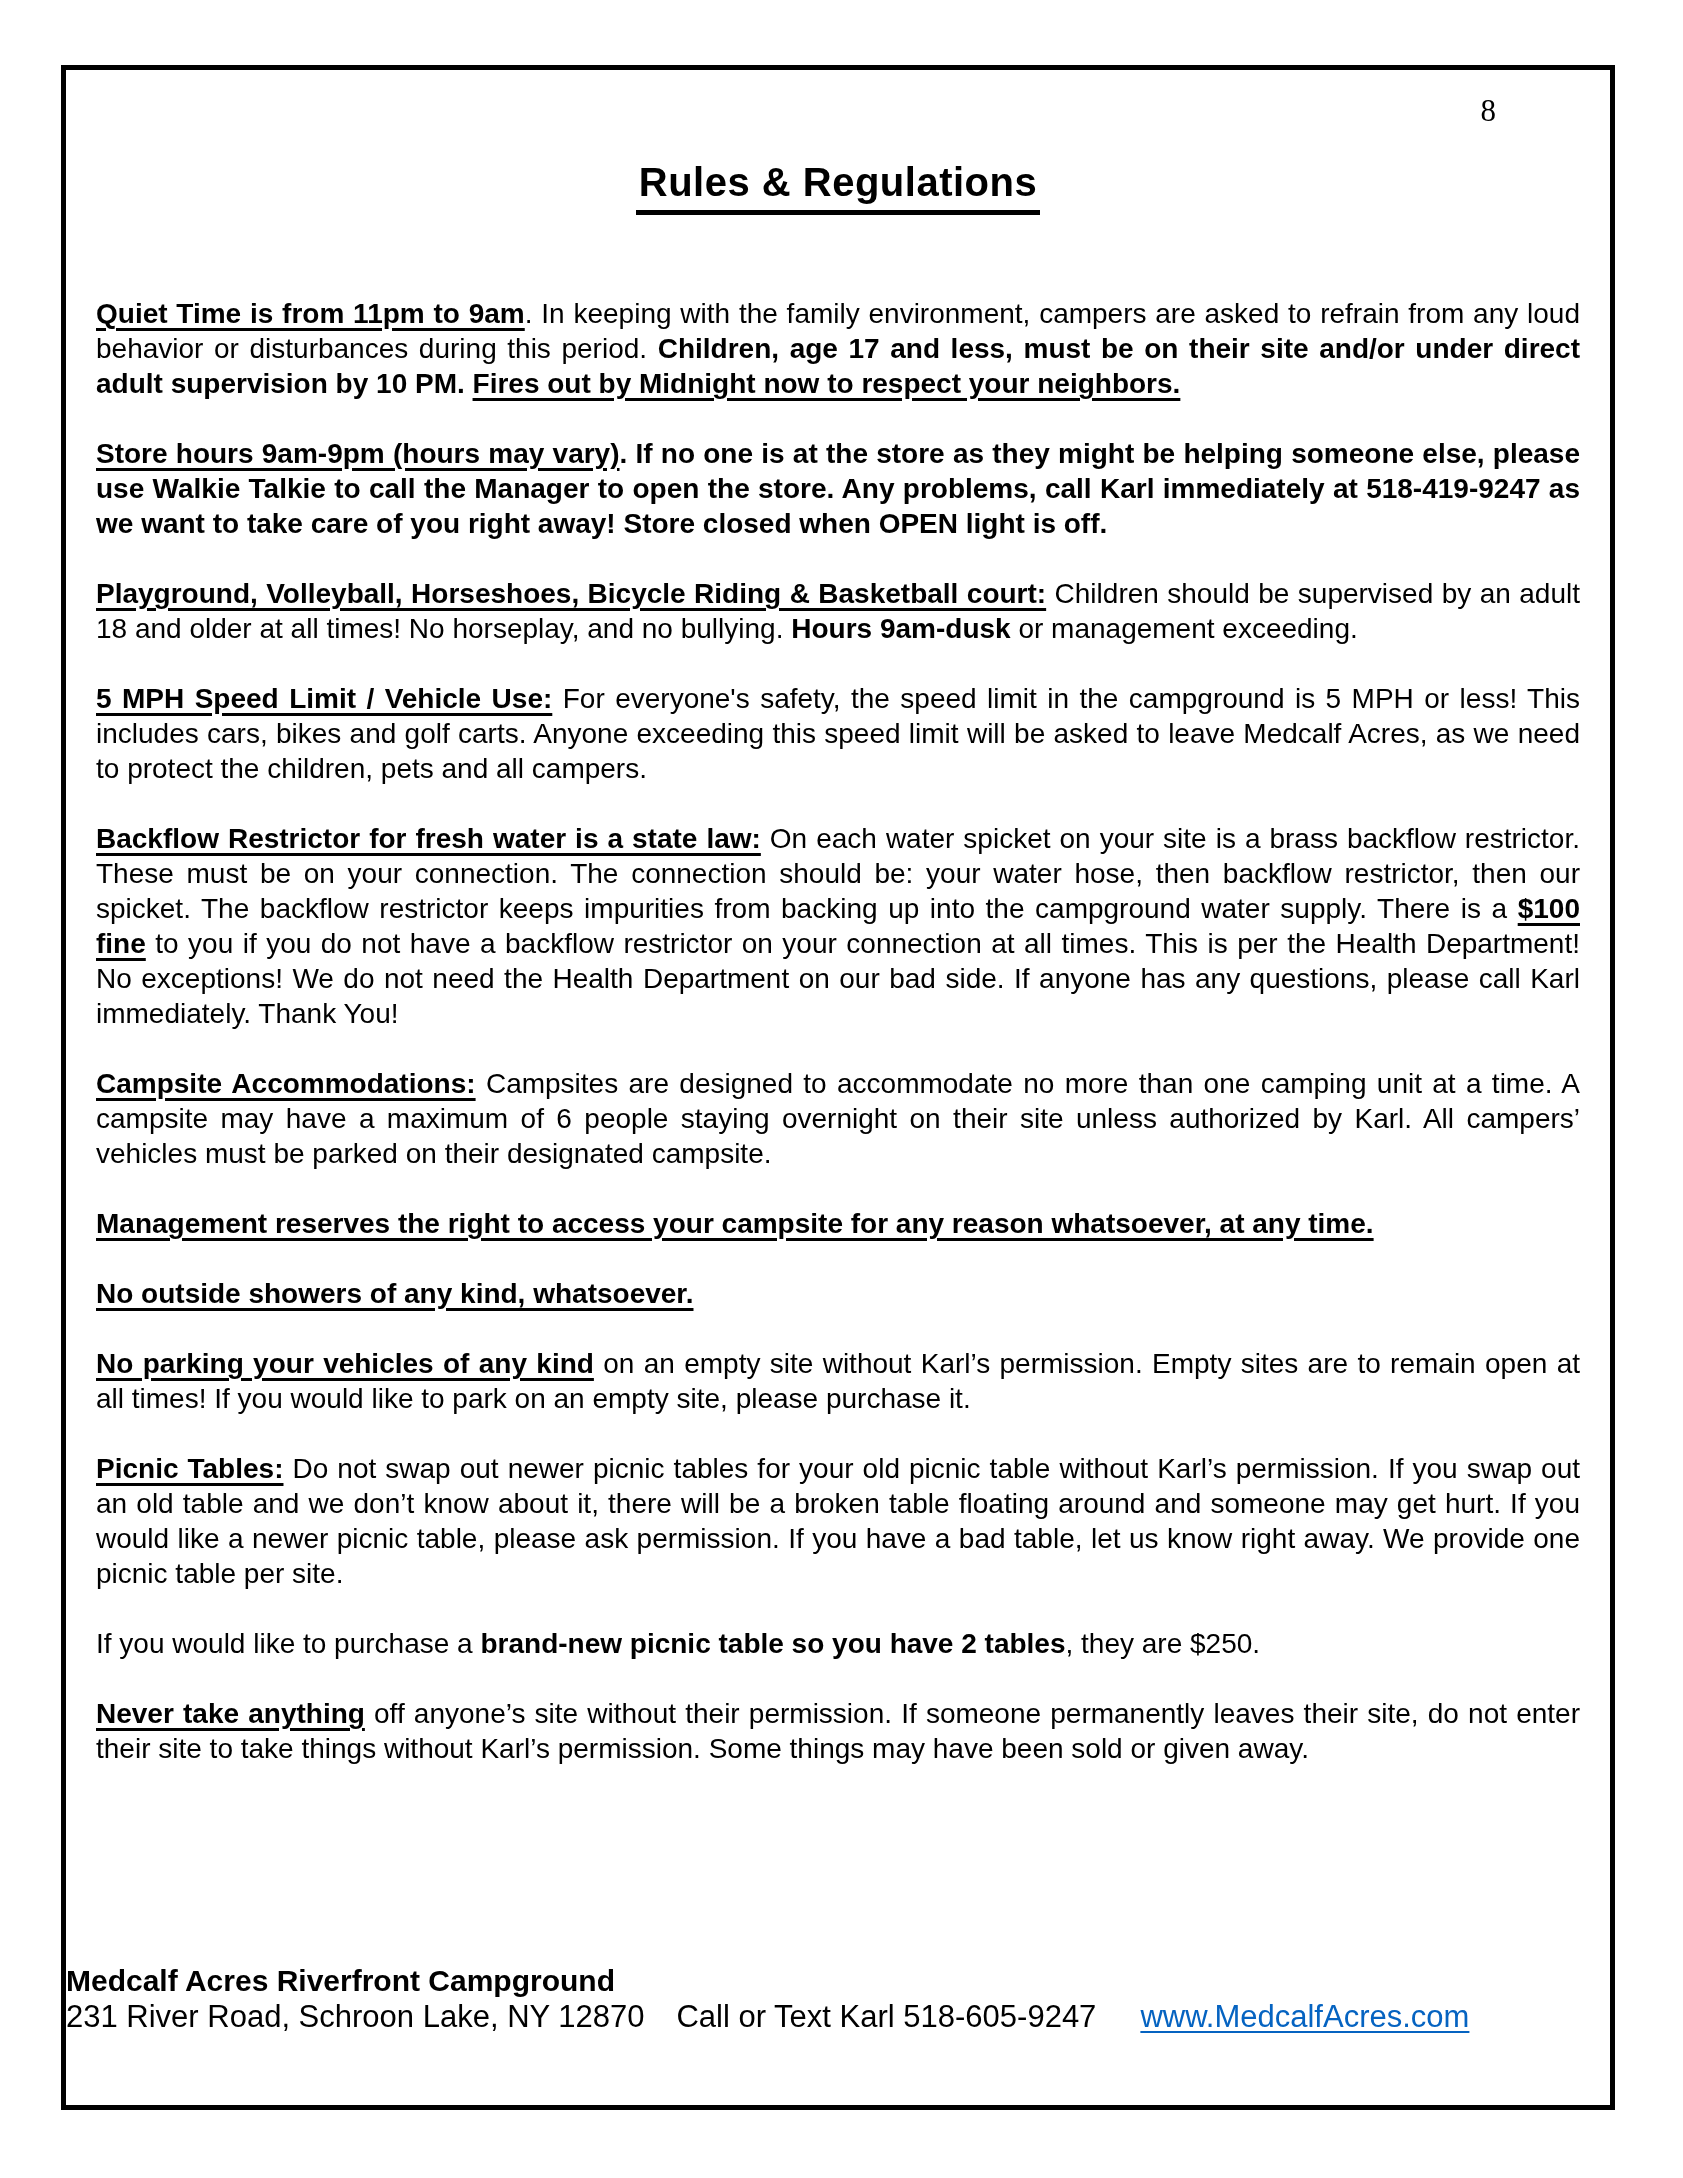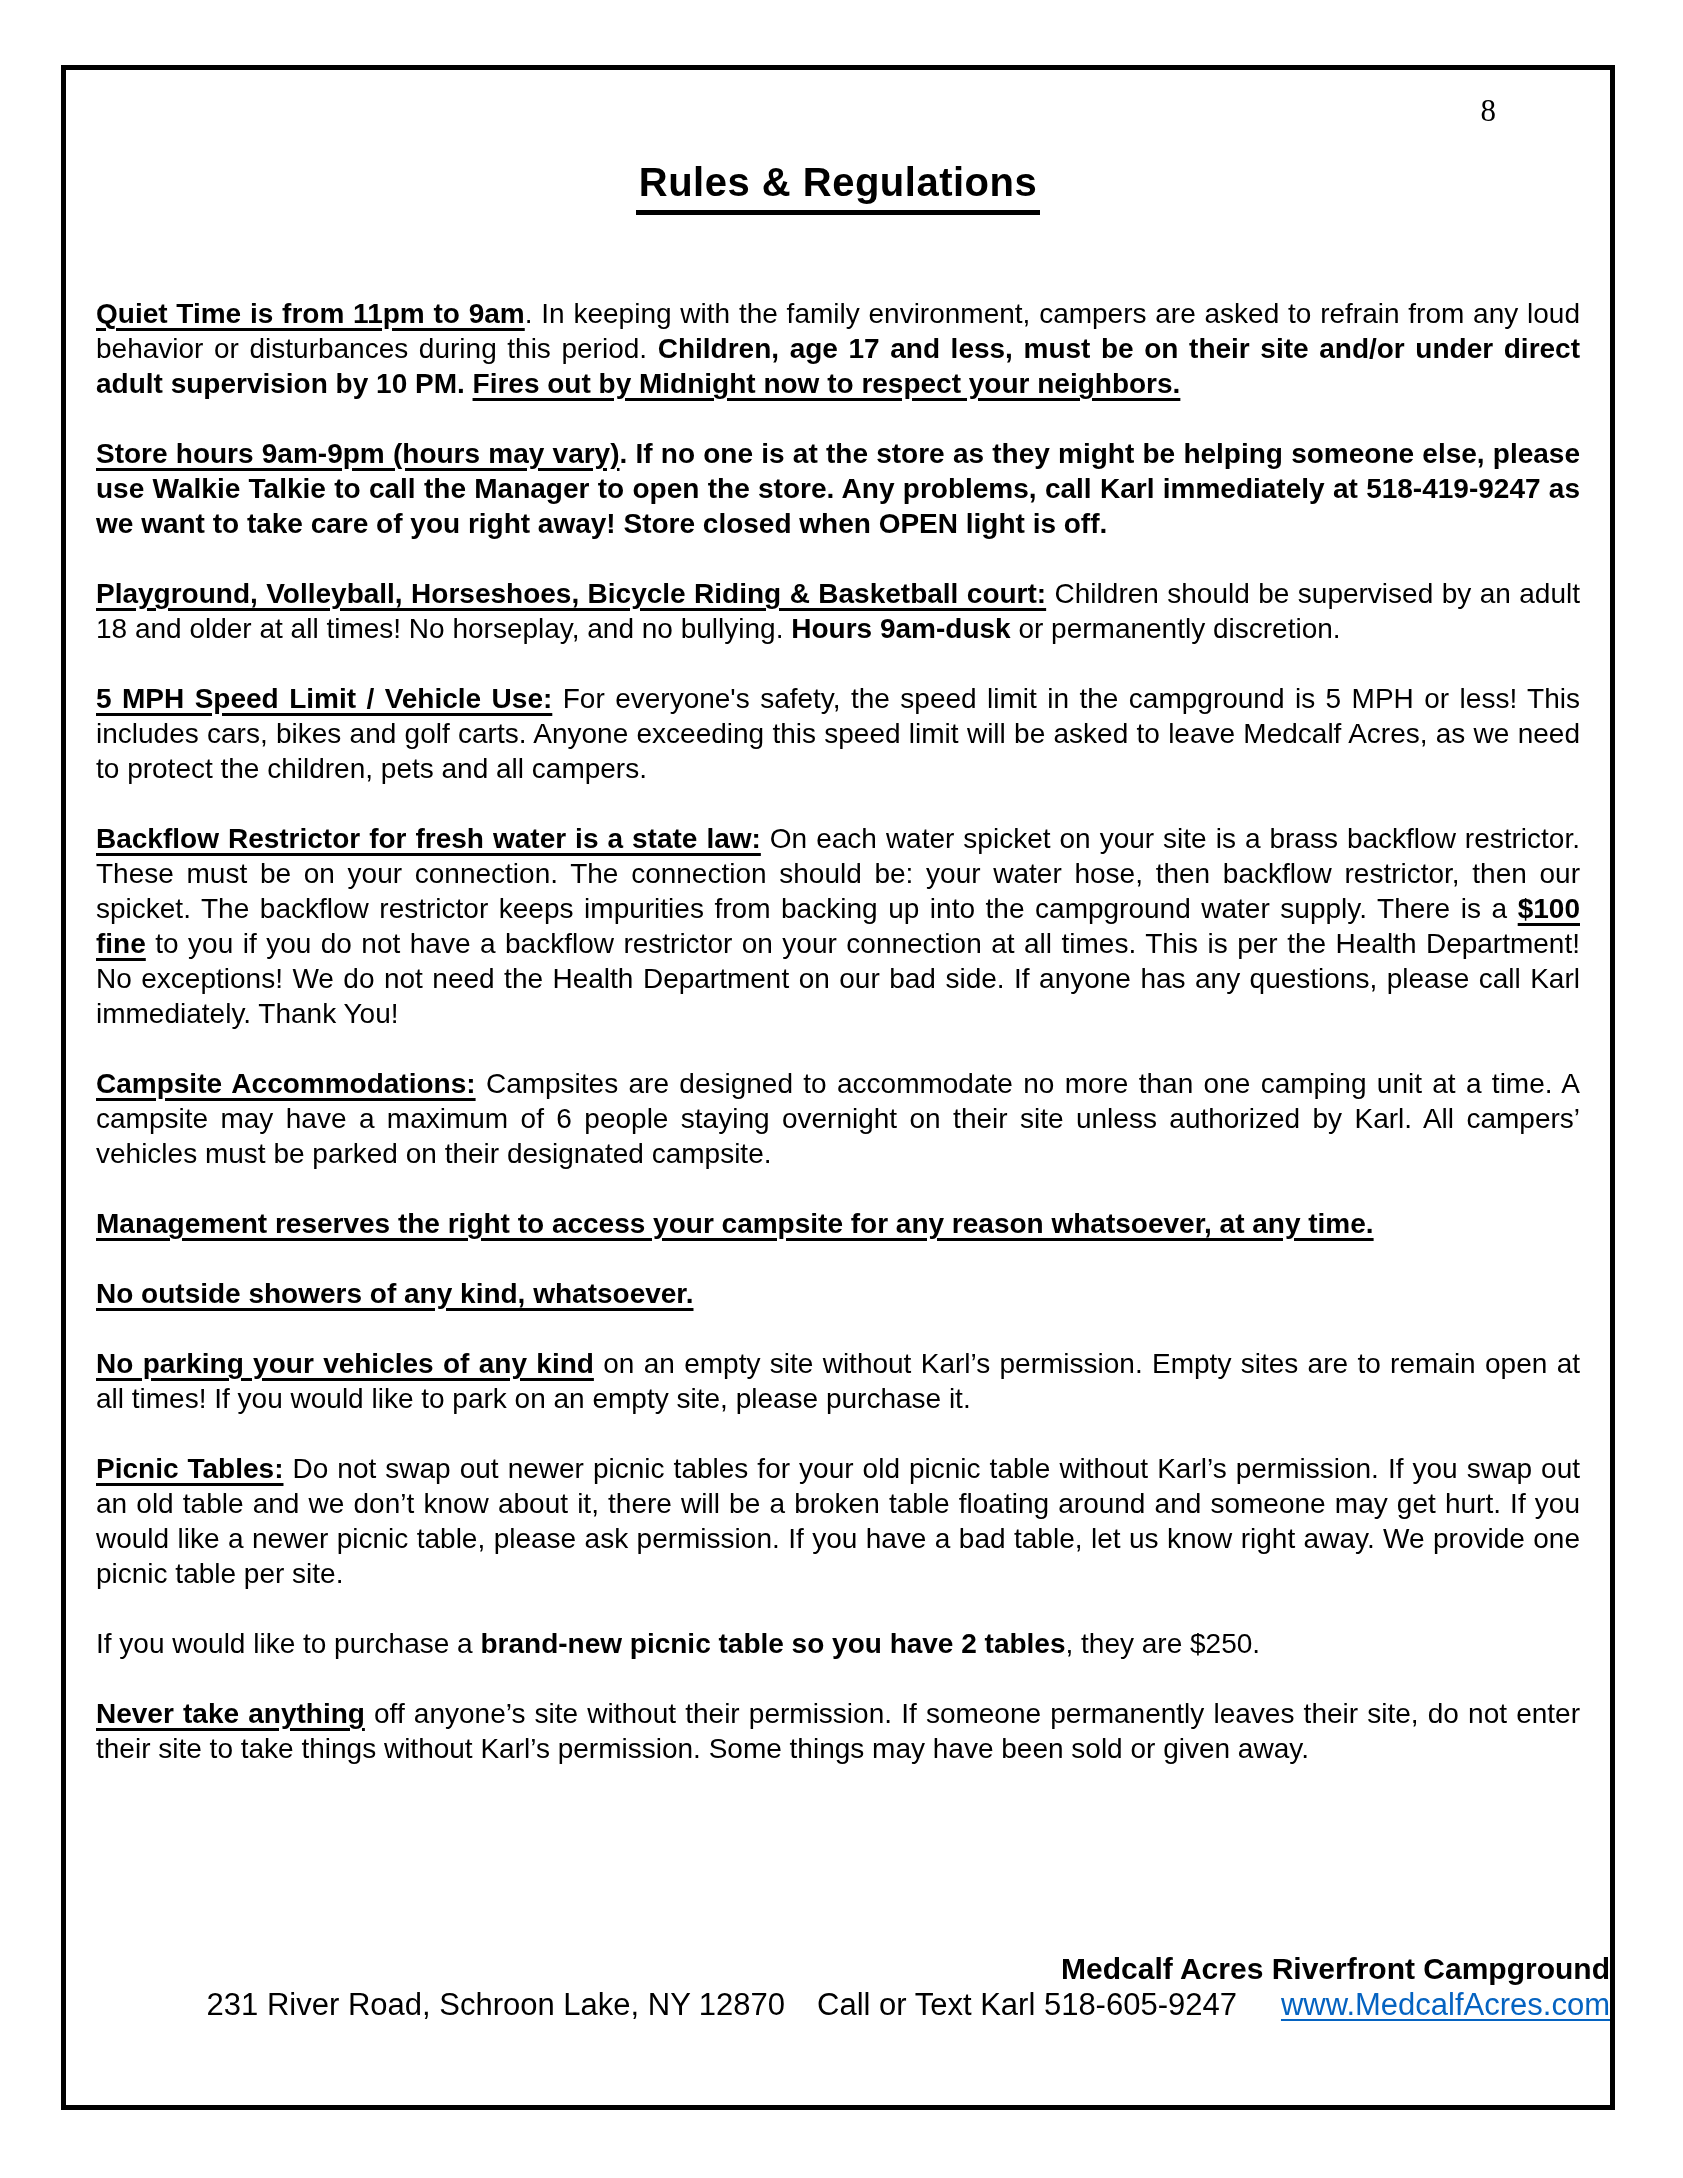--- a/index.html
+++ b/index.html
@@ -50,22 +50,22 @@
   .para.first { margin-top: 81px; }
   .b { font-weight: bold; }
   .u {
     text-decoration: underline;
     text-decoration-thickness: 3px;
     text-underline-offset: 5px;
     margin-top: 28px;
   }
   .footer {
     position: absolute;
-    left: 0; right: 0; bottom: 82px;
-    text-align: right;
+    left: 0; right: 0; bottom: 70px;
+    text-align: left;
     margin-top: 20px;
   }
   .footer-org {
     font-size: 30px;
     font-weight: bold;
     line-height: 36px;
   }
   .footer-line {
     font-size: 31px;
     line-height: 36px;
@@ -90,21 +90,21 @@
   <div class="title-wrap">
     <span class="title">Rules &amp; Regulations</span>
   </div>
 
   <div class="content">
 
     <p class="para first"><span class="b u">Quiet Time is from 11pm to 9am</span><span>. In keeping with the family environment, campers are asked to refrain from any loud behavior or disturbances during this period.  </span><span class="b">Children, age 17 and less, must be on their site and/or under direct adult supervision by 10 PM.  </span><span class="b u">Fires out by Midnight now to respect your neighbors.</span></p>
 
     <p class="para"><span class="b u">Store hours 9am-9pm (hours may vary)</span><span class="b">.  If no one is at the store as they might be helping someone else, please use Walkie Talkie to call the Manager to open the store.  Any problems, call Karl immediately at 518-419-9247 as we want to take care of you right away!  Store closed when OPEN light is off.</span></p>
 
-    <p class="para"><span class="b u">Playground, Volleyball, Horseshoes, Bicycle Riding &amp; Basketball court:</span><span> Children should be supervised by an adult 18 and older at all times! No horseplay, and no bullying.  </span><span class="b">Hours 9am-dusk</span><span> or permanently discretion.</span></p>
+    <p class="para"><span class="b u">Playground, Volleyball, Horseshoes, Bicycle Riding &amp; Basketball court:</span><span> Children should be supervised by an adult 18 and older at all times! No horseplay, and no bullying.  </span><span class="b">Hours 9am-dusk</span><span> or management exceeding.</span></p>
 
     <p class="para"><span class="b u">5 MPH Speed Limit / Vehicle Use:</span><span> For everyone's safety, the speed limit in the campground is 5 MPH or less! This includes cars, bikes and golf carts.  Anyone exceeding this speed limit will be asked to leave Medcalf Acres, as we need to protect the children, pets and all campers.</span></p>
 
     <p class="para"><span class="b u">Backflow Restrictor for fresh water is a state law:</span><span> On each water spicket on your site is a brass backflow restrictor.  These must be on your connection.  The connection should be: your water hose, then backflow restrictor, then our spicket. The backflow restrictor keeps impurities from backing up into the campground water supply. There is a </span><span class="b u">$100 fine</span><span> to you if you do not have a backflow restrictor on your connection at all times. This is per the Health Department!  No exceptions!  We do not need the Health Department on our bad side.  If anyone has any questions, please call Karl immediately.  Thank You!</span></p>
 
     <p class="para"><span class="b u">Campsite Accommodations:</span><span> Campsites are designed to accommodate no more than one camping unit at a time. A campsite may have a maximum of 6 people staying overnight on their site unless authorized by Karl. All campers’ vehicles must be parked on their designated campsite.</span></p>
 
     <p class="para"><span class="b u">Management reserves the right to access your campsite for any reason whatsoever, at any time.</span></p>
 
     <p class="para"><span class="b u">No outside showers of any kind, whatsoever.</span></p>

